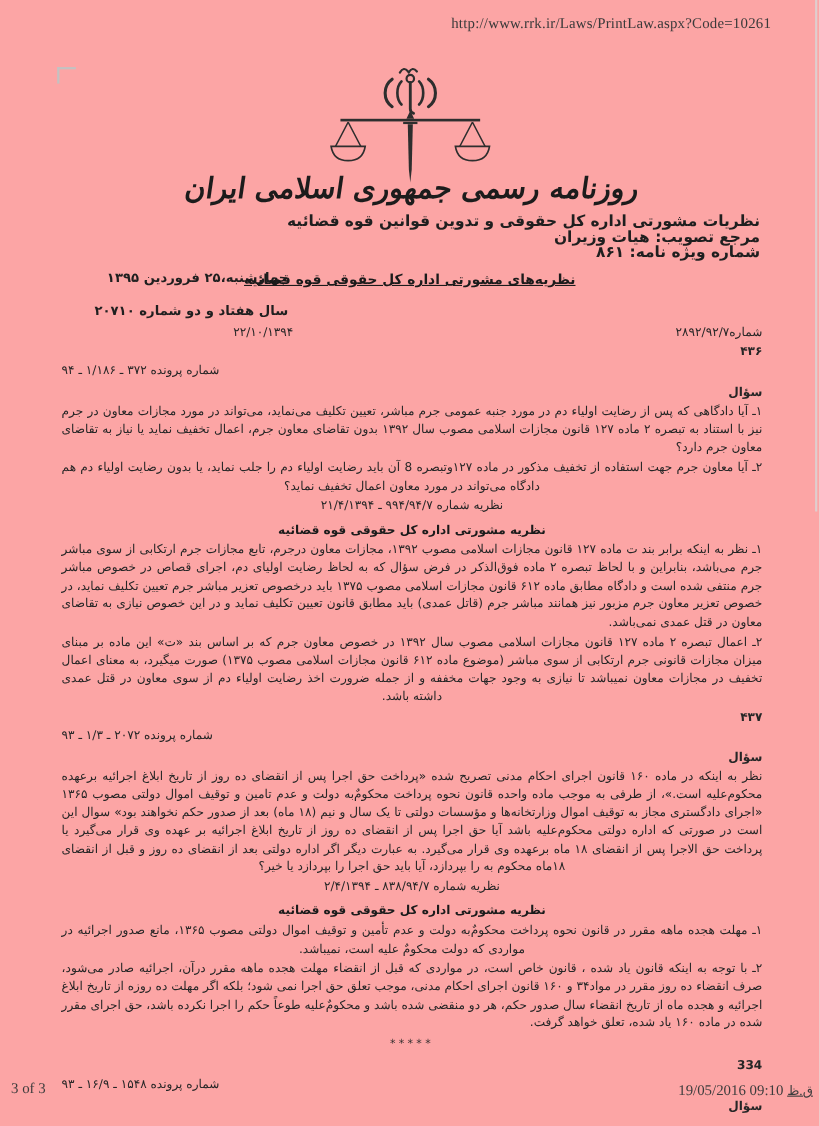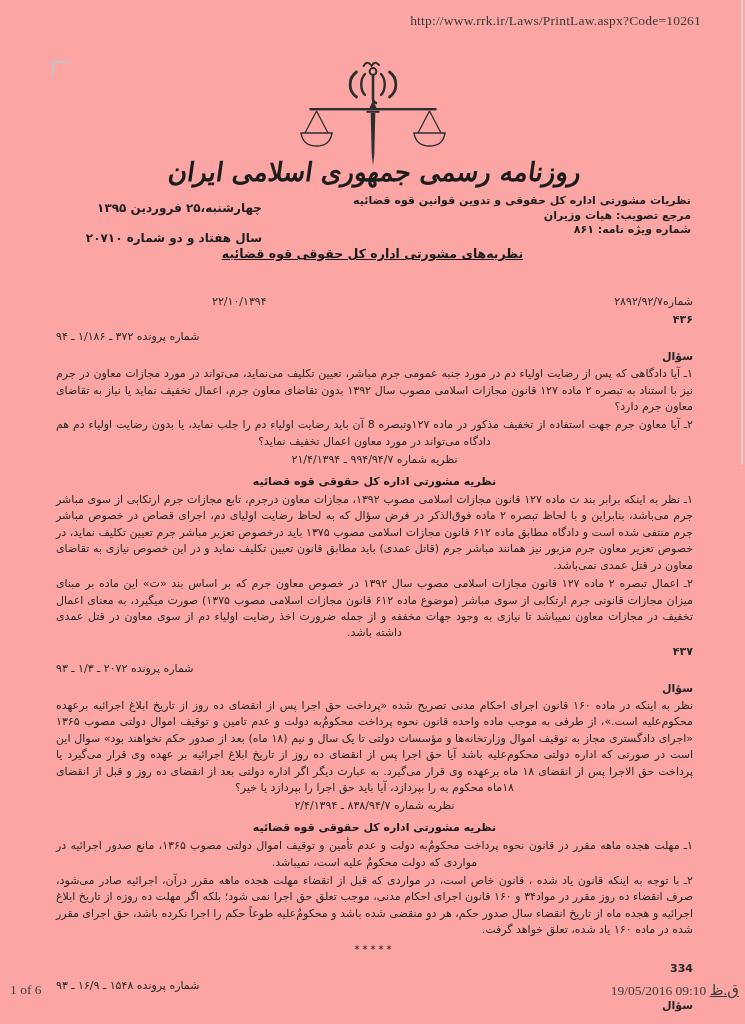--- a/index.html
+++ b/index.html
@@ -15,21 +15,21 @@
   .scan-edge{position:absolute;top:0;right:2px;width:2px;height:465px;background:#d8d8d8;opacity:.8;}
   .crop-mark{position:absolute;top:61px;left:52px;width:15px;height:13px;
     border-top:2px solid #c2c2c2;border-left:2px solid #c2c2c2;}
   .emblem{position:absolute;top:58px;left:50%;transform:translateX(-50%);}
   .masthead-title{
     position:absolute;top:157px;left:0;width:100%;text-align:center;
     direction:rtl;font-size:26px;font-weight:700;font-style:italic;color:#1c1c1c;
     transform:skewX(6deg);letter-spacing:-.5px;
   }
   .info-band{position:absolute;top:194px;left:62px;right:54px;direction:rtl;}
-  .info-right{float:right;text-align:right;font-size:11px;font-weight:700;line-height:14.5px;color:#1f1f1f;}
+  .info-right{float:right;text-align:right;font-size:14px;font-weight:700;line-height:14.5px;color:#1f1f1f;}
   .info-left{float:left;text-align:right;font-size:12px;font-weight:700;color:#1f1f1f;margin-top:7px;width:200px;}
   .info-left .line2{margin-top:16px;}
   .doc-title{
     position:absolute;top:246px;left:0;width:100%;text-align:center;direction:rtl;
     font-size:12.5px;font-weight:700;color:#1b1b1b;text-decoration:underline;
   }
   .body-col{
     position:absolute;top:294px;left:56px;right:52px;direction:rtl;
     font-size:11px;line-height:16.4px;text-align:justify;color:#262626;
   }
@@ -45,21 +45,21 @@
   .opinion-head{text-align:center;font-weight:700;margin:3px 0 2px;color:#1b1b1b;}
   .stars{text-align:center;letter-spacing:3px;font-size:10px;margin:3px 0;}
   .page-indicator{
     position:absolute;left:10px;bottom:26px;
     font-family:"Liberation Serif","DejaVu Sans",serif;font-size:13.5px;color:#3d3d3d;
   }
   .timestamp{
     position:absolute;right:6px;bottom:25px;direction:ltr;
     font-family:"Liberation Serif","DejaVu Sans",serif;font-size:13.5px;color:#3d3d3d;
   }
-  .timestamp .meridiem{font-size:15px;text-decoration:underline;}
+  .timestamp .meridiem{font-size:12px;text-decoration:underline;}
 </style>
 </head>
 <body>
 
 <div class="sheet">
 
   <div class="url-line">http://www.rrk.ir/Laws/PrintLaw.aspx?Code=10261</div>
   <div class="scan-edge"></div>
   <div class="crop-mark"></div>
 
@@ -138,19 +138,19 @@
     <p>۲ـ با توجه به اینکه قانون یاد شده ، قانون خاص است، در مواردی که قبل از انقضاء مهلت هجده ماهه مقرر درآن، اجرائیه صادر می‌شود، صرف انقضاء ده روز مقرر در مواد۳۴ و ۱۶۰ قانون اجرای احکام مدنی، موجب تعلق حق اجرا نمی شود؛ بلکه اگر مهلت ده روزه از تاریخ ابلاغ اجرائیه و هجده ماه از تاریخ انقضاء سال صدور حکم، هر دو منقضی شده باشد و محکومٌ‌علیه طوعاً حکم را اجرا نکرده باشد، حق اجرای مقرر شده در ماده ۱۶۰ یاد شده، تعلق خواهد گرفت.</p>
 
     <div class="stars">*****</div>
 
     <div class="section-no">334</div>
     <div class="case-no">شماره پرونده ۱۵۴۸ ـ ۱۶/۹ ـ ۹۳</div>
     <div class="q-label">سؤال</div>
 
   </div>
 
-  <div class="page-indicator">1 of 6</div>
+  <div class="page-indicator">3 of 3</div>
   <div class="timestamp">
     <span>19/05/2016 09:10</span>
     <span class="meridiem">ق.ظ</span>
   </div>
 
 </div>
 
 </body></html>

